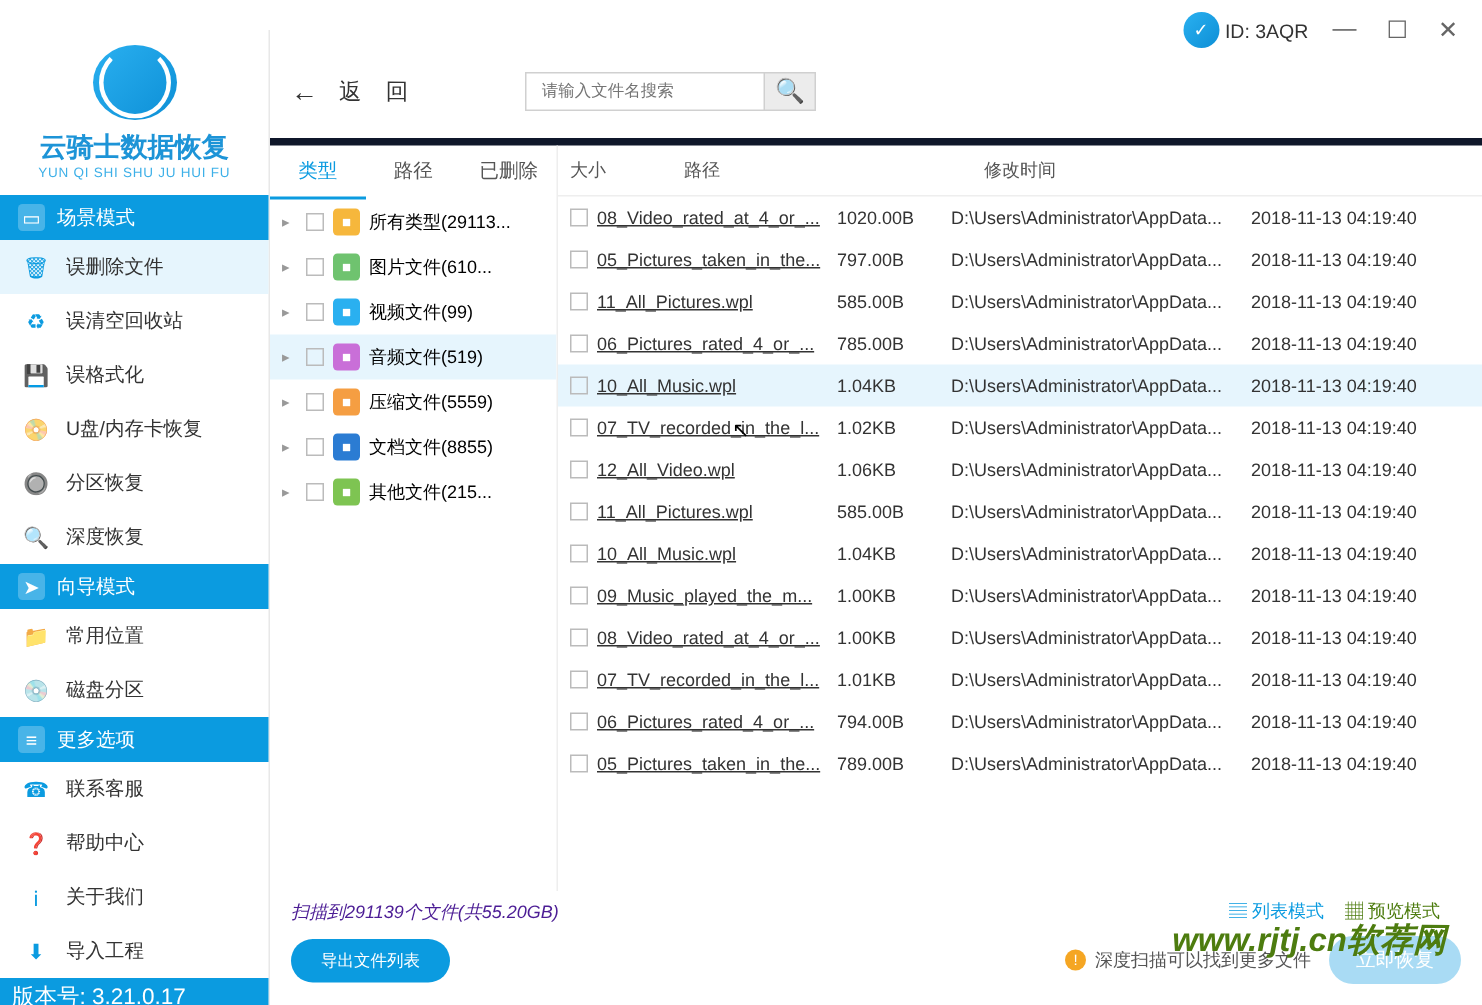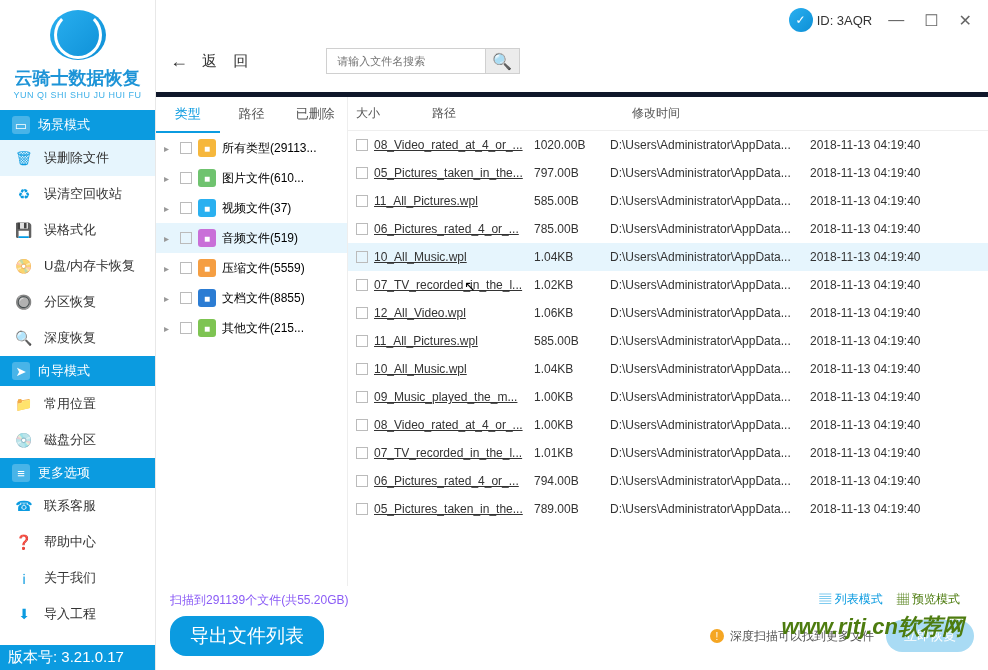--- a/index.html
+++ b/index.html
@@ -1,18 +1,18 @@
 <!DOCTYPE html>
 <html><head>
 <meta charset="utf-8">
 <style>
 * { margin: 0; padding: 0; box-sizing: border-box; font-family: "Microsoft YaHei", Arial, sans-serif; }
 body { width: 988px; height: 670px; background: #fff; overflow: hidden; position: relative; }
 .app { display: flex; height: 100%; }
-.sidebar { width: 156px; background: #fff; border-right: 1px solid #e8e8e8; display: flex; flex-direction: column; }
+.sidebar { width: 180px; background: #fff; border-right: 1px solid #e8e8e8; display: flex; flex-direction: column; margin-top: 20px; }
 .logo-area { height: 110px; display: flex; flex-direction: column; align-items: center; justify-content: center; padding: 10px; }
 .logo-circle { width: 56px; height: 56px; border-radius: 50%; background: linear-gradient(135deg,#2ab0f0,#0d8fd6); display: flex; align-items: center; justify-content: center; position: relative; margin-bottom: 6px; }
 .logo-circle::before { content: ""; position: absolute; width: 42px; height: 42px; border: 3px solid #fff; border-radius: 50%; border-top-color: transparent; }
 .logo-title { color: #1d94d7; font-size: 18px; font-weight: bold; }
 .logo-sub { color: #3eb0e8; font-size: 9px; letter-spacing: 0.5px; }
 .section-header { background: #0b9be0; color: #fff; padding: 6px 12px; font-size: 13px; display: flex; align-items: center; gap: 8px; }
 .section-header .sicn { width: 18px; height: 18px; background: rgba(255,255,255,0.25); border-radius: 3px; display:flex;align-items:center;justify-content:center; }
 .nav-item { padding: 8px 14px; font-size: 13px; color: #333; display: flex; align-items: center; gap: 10px; cursor: pointer; }
 .nav-item.active { background: #e6f5fd; }
 .nav-icon { width: 20px; height: 20px; display:flex;align-items:center;justify-content:center; font-size:14px; }
@@ -46,22 +46,22 @@
 .c-path { width:200px; }
 .c-time { width:146px; }
 .filelist { flex:1; overflow:auto; }
 .filerow { display:flex; font-size:12px; color:#333; padding:7px 8px; align-items:center; }
 .filerow.hl { background:#e6f5fd; }
 .fname { width:178px; display:flex; align-items:center; gap:6px; white-space:nowrap; overflow:hidden; text-overflow:ellipsis;text-decoration:underline; }
 .fsize { width:76px; }
 .fpath { width:200px; white-space:nowrap; overflow:hidden; text-overflow:ellipsis; color:#333; }
 .ftime { width:146px; }
 .footer { padding:8px 14px 14px 14px; display:flex; align-items:center; gap:12px; font-size:12px; position:relative; }
-.btn-export { background:#0b9be0; color:#fff; border:none; border-radius:16px; padding:7px 20px; font-size:19px; cursor:pointer; }
-.scan-info { color:#8b5cf6; font-size:12px; position:absolute; top:-20px; left:14px; }
+.btn-export { background:#0b9be0; color:#fff; border:none; border-radius:16px; padding:7px 20px; font-size:11px; cursor:pointer; }
+.scan-info { color:#4c1d95; font-size:12px; position:absolute; top:-20px; left:14px;font-style:italic; }
 .view-toggle { position:absolute; right:14px; top:-22px; display:flex; gap:14px; font-size:12px; align-items:center; }
 .vt-list { color:#0b9be0; }
 .vt-pre { color:#4d7c0f; }
 .deep-hint { display:flex; align-items:center; gap:6px; color:#555; margin-left:auto; }
 .warn-icon { width:14px;height:14px;border-radius:50%;background:#f5a623;color:#fff;display:flex;align-items:center;justify-content:center;font-size:10px; }
 .btn-deep { background:#0b9be0; color:#fff; border:none; border-radius:16px; padding:7px 18px; font-size:13px; cursor:pointer; opacity:0.55; }
 .btn-recover { background:#0b9be0; color:#fff; border:none; border-radius:16px; padding:7px 18px; font-size:13px; cursor:pointer; opacity:0.35; }
 .watermark { position:absolute; right:24px; bottom:28px; font-size:22px; font-weight:bold; color:#4d7c0f; font-style:italic; pointer-events:none; white-space:nowrap; }
 .cursor { position:absolute; left:308px; top:278px; font-size:14px; pointer-events:none; }
 </style>
@@ -189,21 +189,21 @@
             <div class="typerow">
               <span class="tri">▸</span>
               <span class="chk"></span>
               <span class="ticon" style="background:#6fc36f">■</span>
               <span>图片文件(610...</span>
             </div>
             <div class="typerow">
               <span class="tri">▸</span>
               <span class="chk"></span>
               <span class="ticon" style="background:#2ab0f0">■</span>
-              <span>视频文件(37)</span>
+              <span>视频文件(99)</span>
             </div>
             <div class="typerow sel">
               <span class="tri">▸</span>
               <span class="chk"></span>
               <span class="ticon" style="background:#c96fd8">■</span>
               <span>音频文件(519)</span>
             </div>
             <div class="typerow">
               <span class="tri">▸</span>
               <span class="chk"></span>

